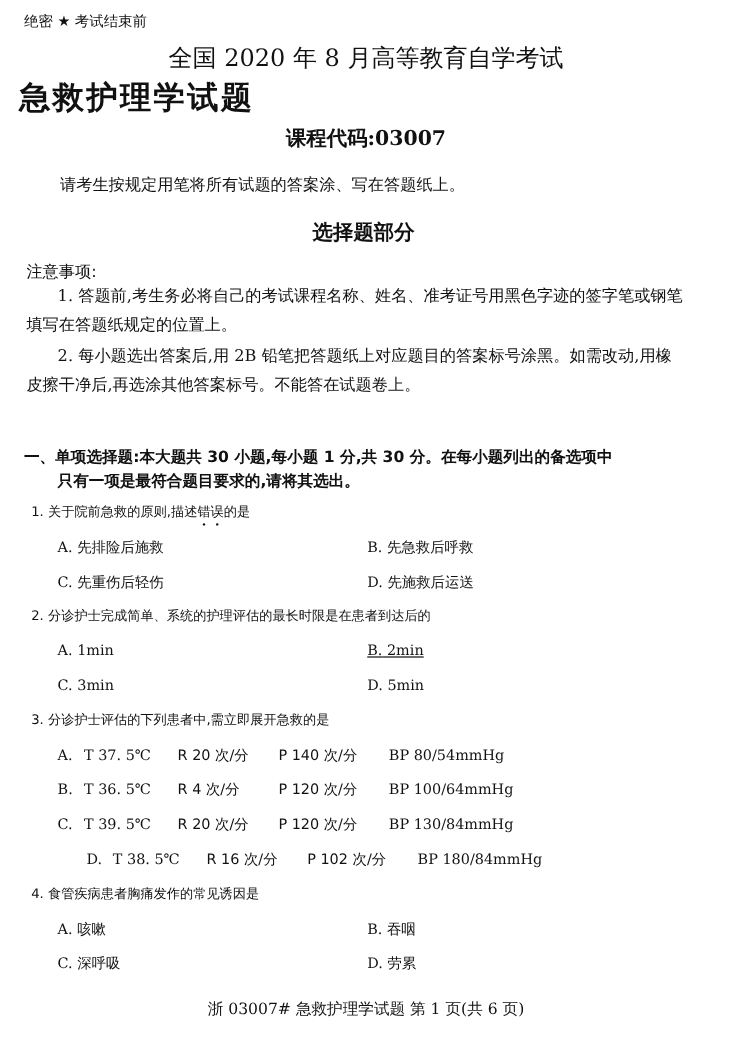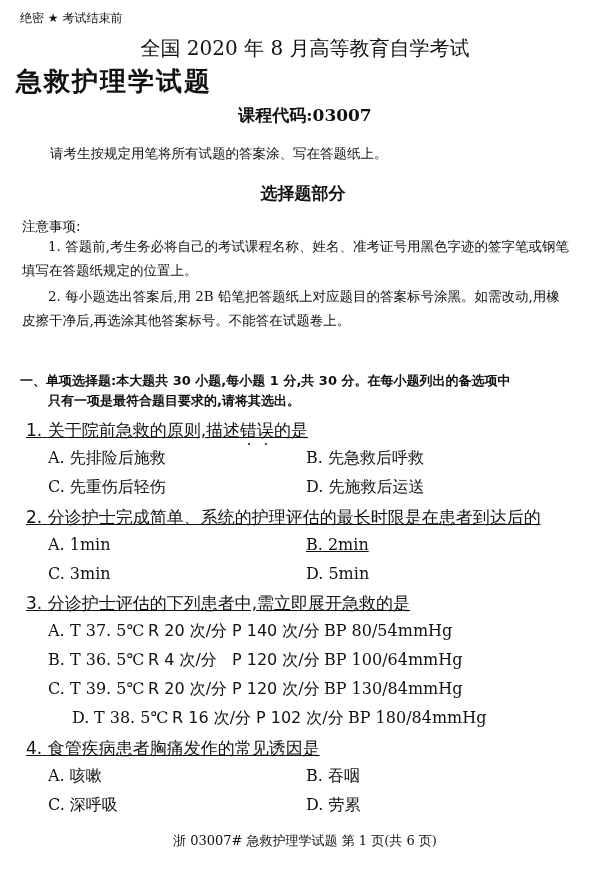--- a/index.html
+++ b/index.html
@@ -11,22 +11,22 @@
     .abs { position: absolute; white-space: nowrap; }
     .confidential { left: 20px; top: 10px; font-size: 12px; font-family: "DejaVu Sans", "Liberation Sans", sans-serif; }
     .exam-title { left: 0; width: 610px; text-align: center; top: 35px; font-size: 20px; letter-spacing: 0px; }
     .subject-title { left: 0; width: 610px; text-align: left; top: 64px; font-size: 26px; font-weight: bold; font-family: "DejaVu Sans", "Liberation Sans", sans-serif; letter-spacing: 2px; margin-left: 16px; }
     .course-code { left: 0; width: 610px; text-align: center; top: 104px; font-size: 17px; font-weight: bold; }
     .instruction { left: 50px; top: 145px; font-size: 13.5px; font-family: "DejaVu Sans", "Liberation Sans", sans-serif; }
     .section-title { left: 0; width: 606px; text-align: center; top: 182px; font-size: 17px; font-weight: bold; font-family: Liberation Serif, serif; }
     .notes-title { left: 22px; top: 218px; font-size: 13.5px; font-family: "DejaVu Sans", "Liberation Sans", sans-serif; }
     .note-line { font-size: 13.5px; font-family: "DejaVu Serif", "Liberation Serif", serif; }
     .part-header { left: 20px; font-size: 13px; font-weight: bold; font-family: "DejaVu Sans", "Liberation Sans", sans-serif; }
-    .question { left: 26px; font-size: 17px; font-family: "DejaVu Sans", "Liberation Sans", sans-serif; text-decoration: underline; }
-    .option { font-size: 16px; font-family: "DejaVu Sans", "Liberation Sans", sans-serif; }
+    .question { left: 26px; font-size: 11px; font-family: "DejaVu Sans", "Liberation Sans", sans-serif; }
+    .option { font-size: 12px; font-family: "DejaVu Sans", "Liberation Sans", sans-serif; }
     .option .lbl { font-family: "DejaVu Serif", "Liberation Serif", serif; }
     .opt-left { left: 48px; }
     .opt-right { left: 306px; }
     .vitals span { display: inline-block; }
     .emph { position: relative; }
     .emph::after {
       content: ""; position: absolute; left: 50%; bottom: -5px;
       width: 2px; height: 2px; background: #111; border-radius: 1px; transform: translateX(-50%);
     }
     .footer { left: 0; width: 610px; text-align: center; top: 832px; font-size: 13px; font-family: "DejaVu Serif", "Liberation Serif", serif; }

